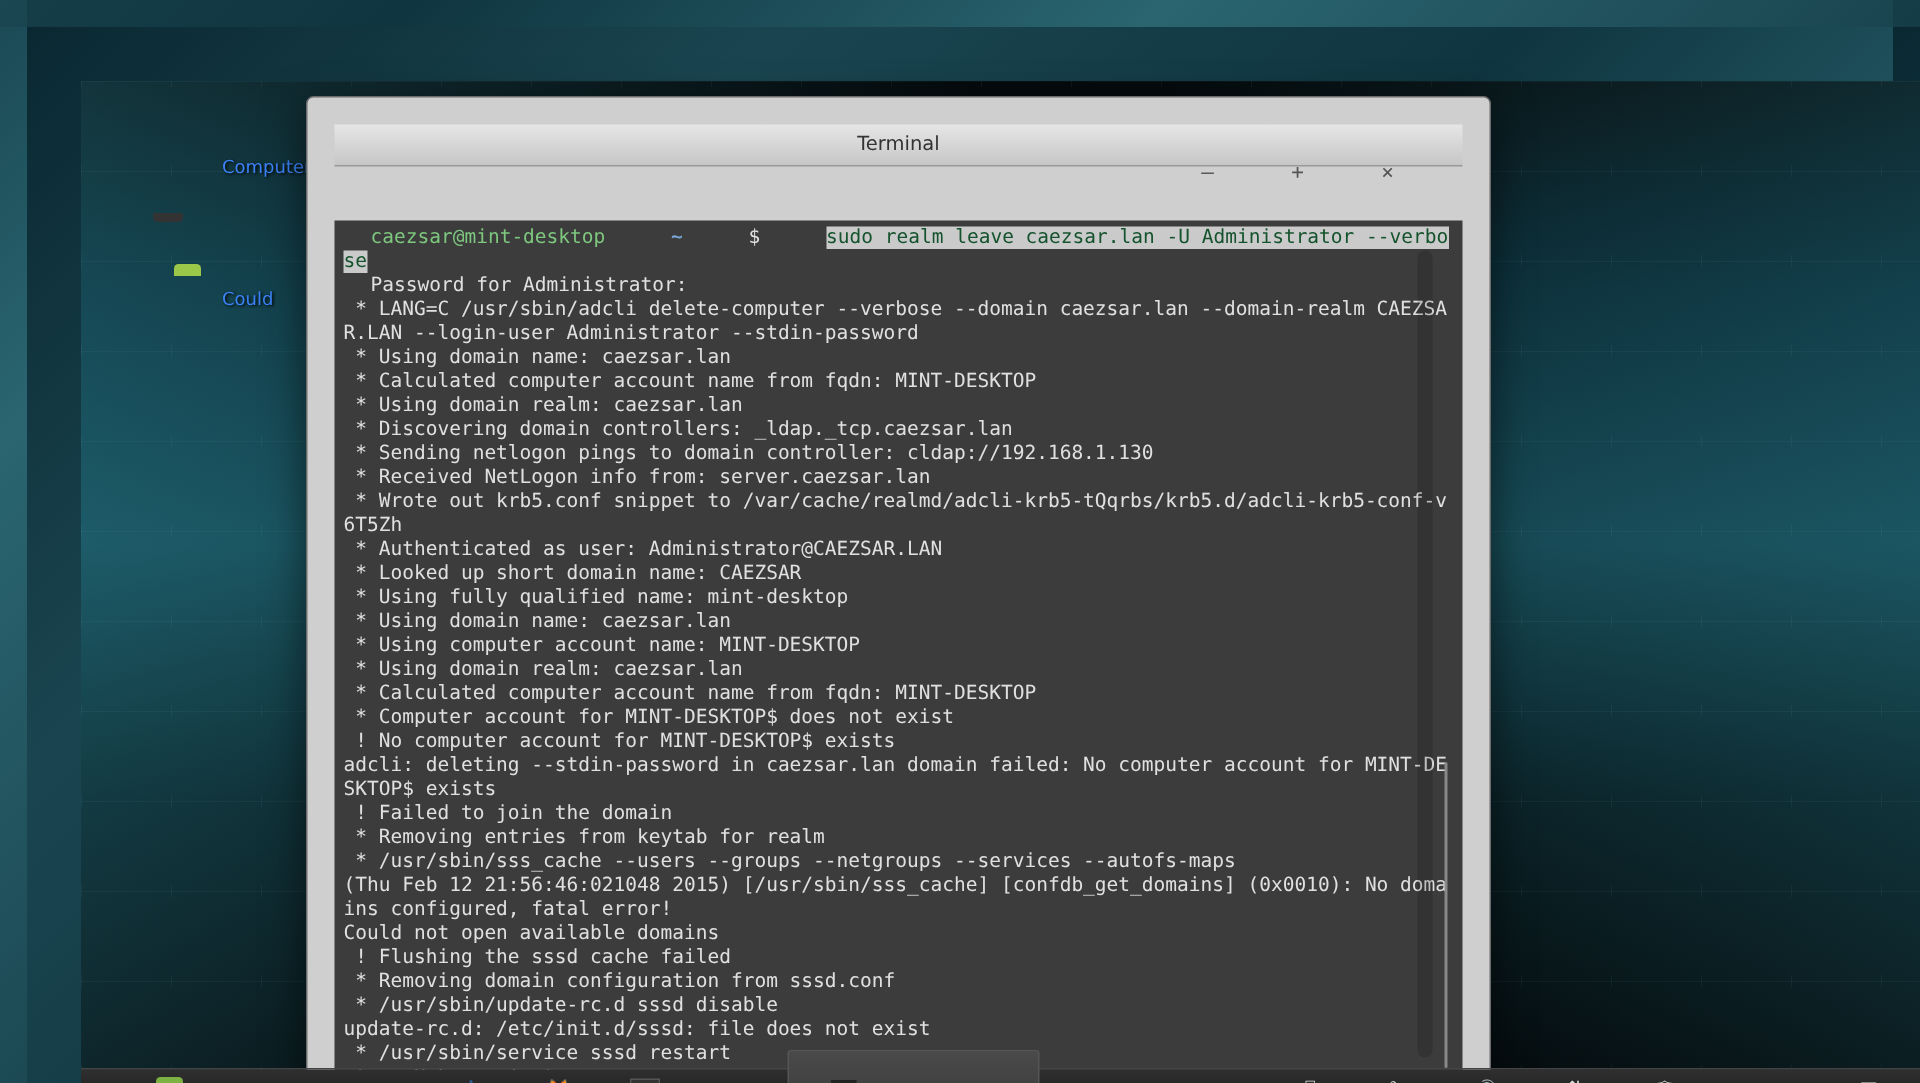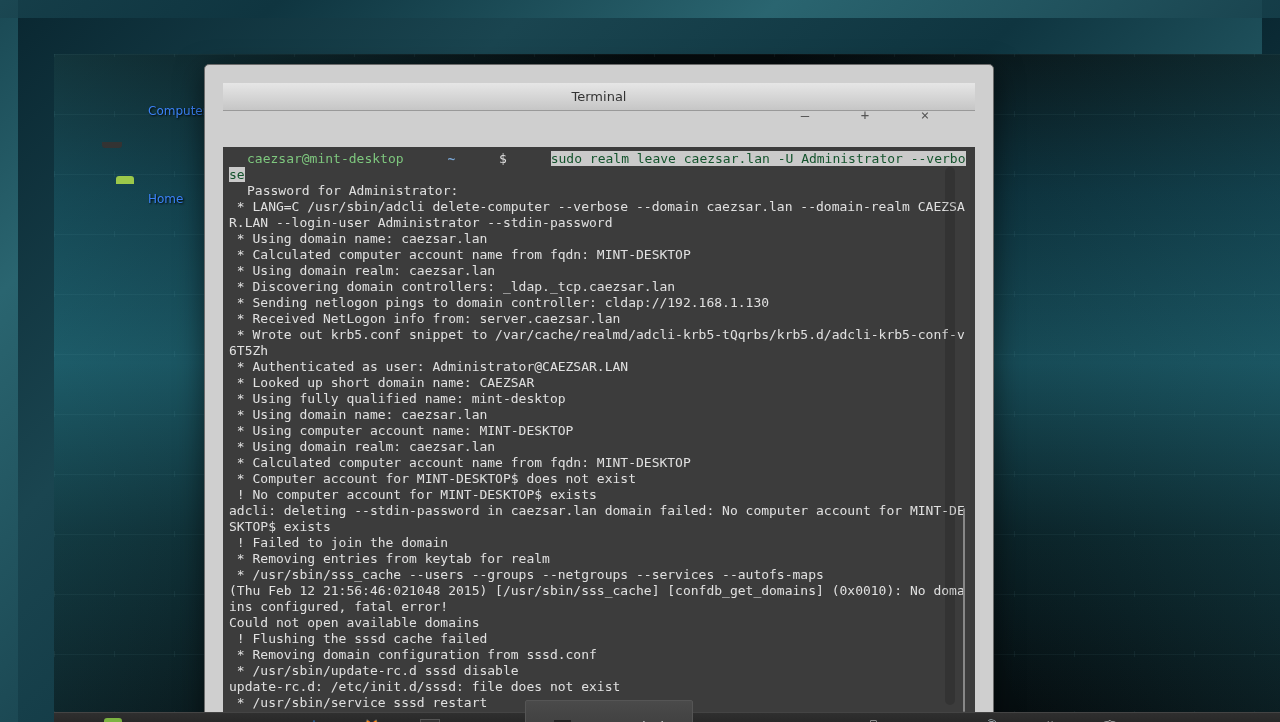--- a/index.html
+++ b/index.html
@@ -145,21 +145,21 @@
 
 <div class="desktop-bg"></div>
 <div class="grid-lines"></div>
 
 <div class="desktop-icon" style="left:40px;top:22px">
   <div class="icn monitor-icon"></div>
   <span>Computer</span>
 </div>
 <div class="desktop-icon" style="left:40px;top:110px">
   <div class="icn folder-icon"></div>
-  <span>Home</span>
+  <span>Could</span>
 </div>
 
 <div class="terminal-window">
   <div class="titlebar">
     <span>Terminal</span>
     <div class="win-controls">
       <div class="win-btn">—</div>
       <div class="win-btn">+</div>
       <div class="win-btn">×</div>
     </div>

